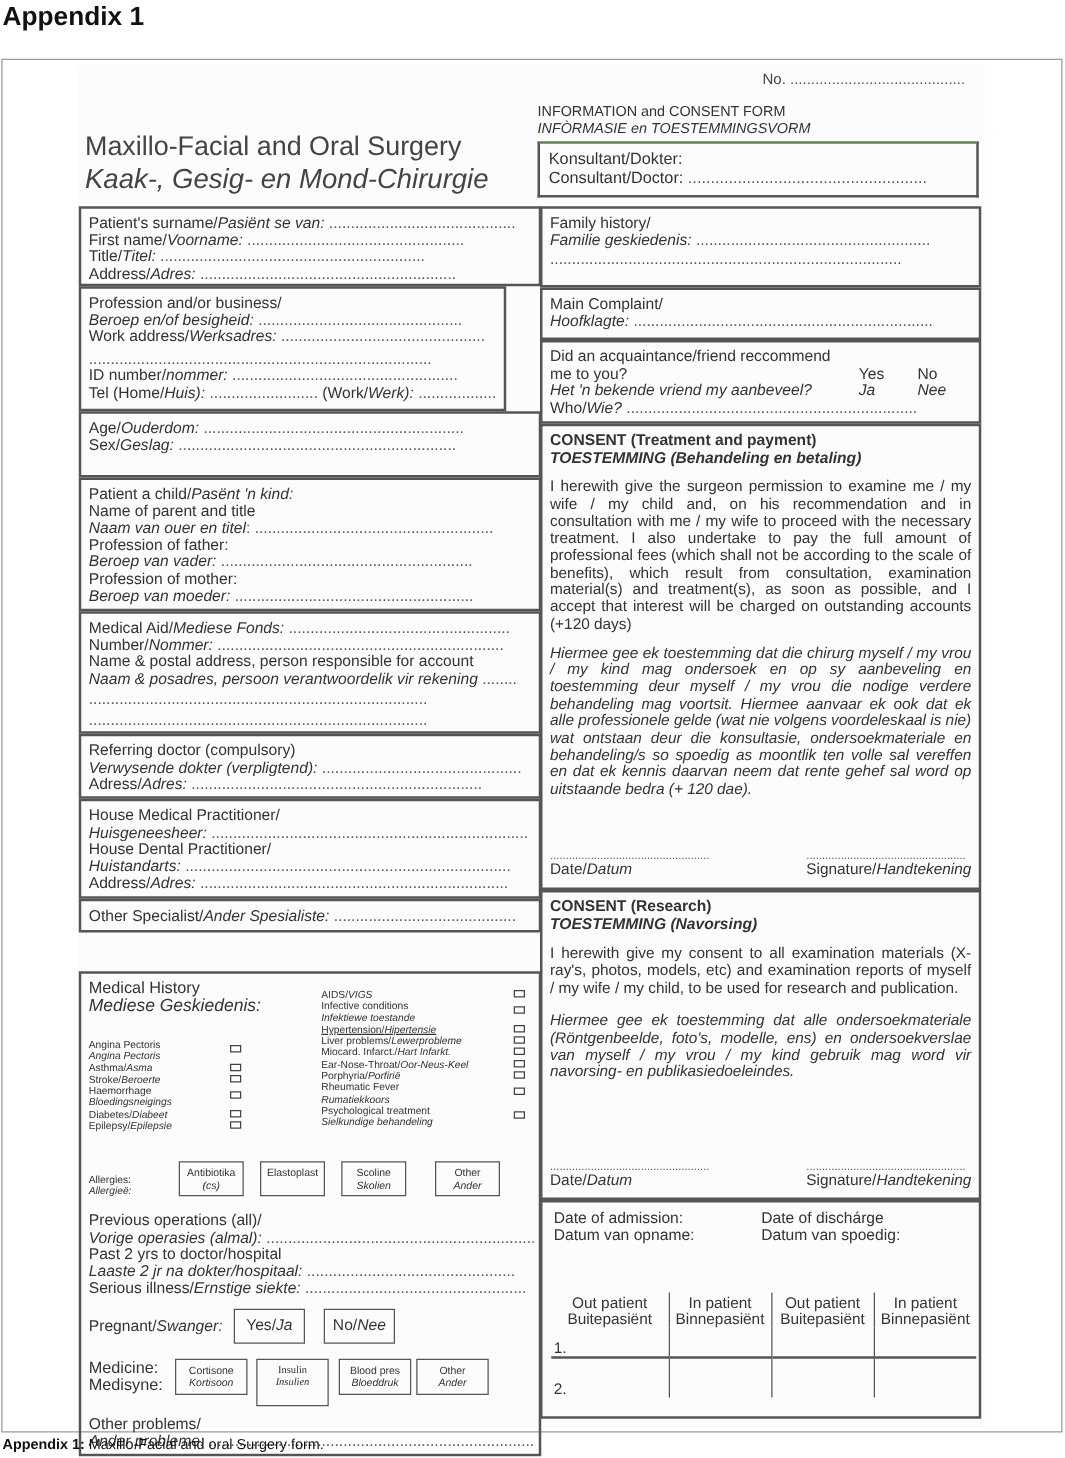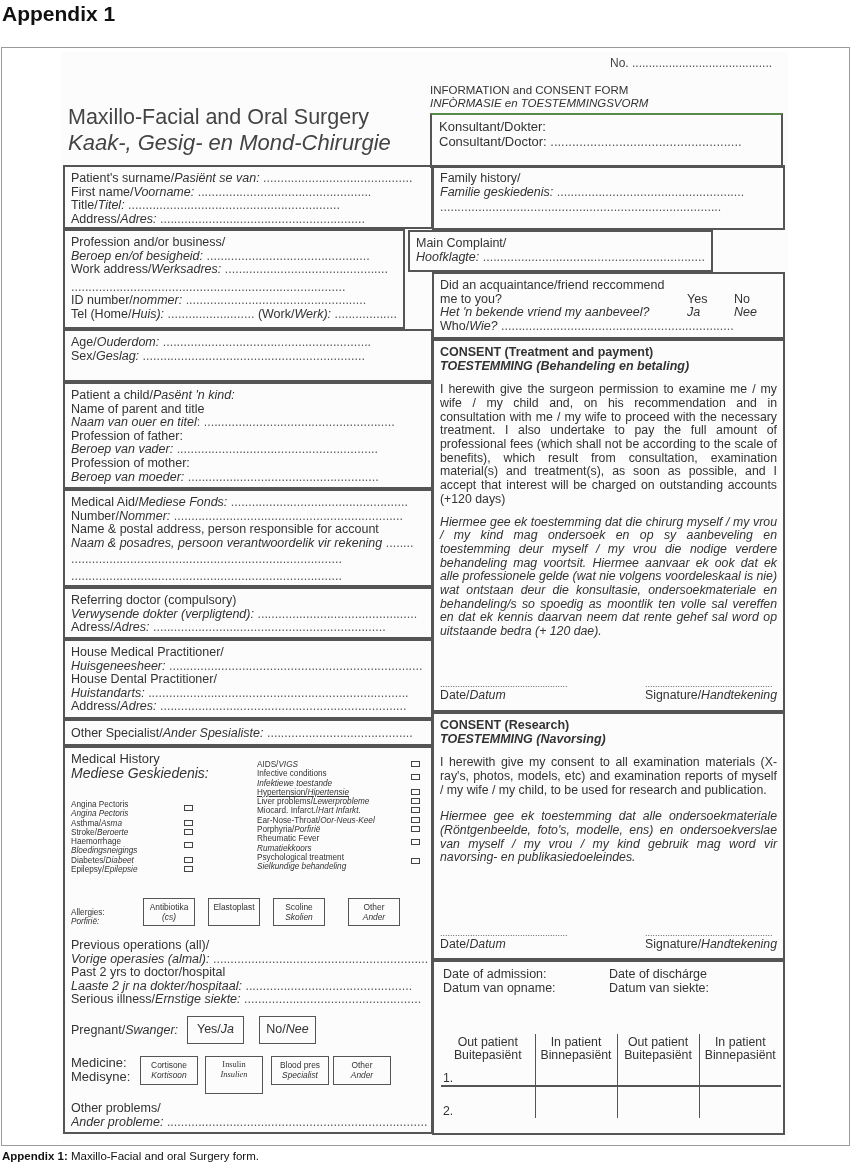--- a/index.html
+++ b/index.html
@@ -8,21 +8,21 @@
   .frame { position: absolute; left: 1px; top: 47px; width: 849px; height: 1099px; border: 1px solid #9a9a9a; }
   .caption { position: absolute; left: 2px; top: 1150px; font-size: 11.5px; color: #111; }
   .caption b { font-weight: bold; }
   .page { position: absolute; left: 62px; top: 52px; width: 726px; height: 1090px; background: #fcfcfd; }
   .no-line { position: absolute; left: 610px; top: 56px; font-size: 12px; color: #444; }
   .dots { letter-spacing: 0; color: #555; }
   .info-head { position: absolute; left: 430px; top: 84px; font-size: 11.5px; line-height: 13px; color: #333; }
   .info-head i { font-style: italic; }
   .main-title { position: absolute; left: 68px; top: 104px; font-size: 21.5px; color: #444; line-height: 26px; }
   .main-title .sub { font-style: italic; font-size: 22px; }
-  .consultant-box { position: absolute; left: 430px; top: 113px; width: 353px; height: 55px; border: 2px solid #555; border-top-color:#5a8a4a; padding: 4px 7px; font-size: 13px; line-height: 15px; color: #333; }
+  .consultant-box { position: absolute; left: 430px; top: 113px; width: 353px; height: 45px; border: 2px solid #555; border-top-color:#5a8a4a; padding: 4px 7px; font-size: 13px; line-height: 15px; color: #333; }
   .sec { position: absolute; border: 2px solid #555; padding: 5px 6px; font-size: 12.5px; line-height: 13.6px; color: #333; overflow: hidden; }
   .sec .row { white-space: nowrap; overflow: hidden; }
   .sec i { font-style: italic; text-align: right; }
   .fill { color: #555; }
   .consent-h { font-weight: bold; font-size: 12.5px; }
   .para { font-size: 12.3px; line-height: 13.7px; text-align: justify; }
   .para.it { font-style: italic; }
   .sigrow { position: absolute; left: 6px; right: 6px; display: flex; justify-content: space-between; font-size: 12.3px; }
   .sigcol { display: flex; flex-direction: column; }
   .sigcol .dl { font-size: 9px; letter-spacing: 0; color: #555; height: 11px; }
@@ -108,21 +108,21 @@
   <div class="row"><i>Huisgeneesheer:</i><span class="fill"> .........................................................................</span></div>
   <div class="row">House Dental Practitioner/</div>
   <div class="row"><i>Huistandarts:</i><span class="fill"> ...........................................................................</span></div>
   <div class="row"><span>Address/</span><i>Adres:</i><span class="fill"> .......................................................................</span></div>
 </div>
 
 <div class="sec" style="left:63px;top:719px;width:370px;height:27px;">
   <div class="row" style="margin-top:1px"><span>Other Specialist/</span><i>Ander Spesialiste:</i><span class="fill"> ..........................................</span></div>
 </div>
 
-<div class="sec" style="left:63px;top:746px;width:370px;height:388px;padding:0;">
+<div class="sec" style="left:63px;top:777px;width:370px;height:388px;padding:0;">
   <div style="position:absolute;left:6px;top:4px;font-size:13px;line-height:14px;">
     <div>Medical History</div>
     <div style="font-style:italic;font-size:14px">Mediese Geskiedenis:</div>
   </div>
 
   <div id="mh-left" style="position:absolute;left:6px;top:52px;width:130px;" class="small">
       <div style="position: relative; white-space: nowrap;">
         <div>Angina Pectoris</div>
         <div style="font-style:italic">Angina Pectoris</div>
         <span class="cb" style="position: absolute; left: 113px; top: 5px;"></span>
@@ -156,21 +156,21 @@
       </div>
       <div style="position: relative; white-space: nowrap;">
         <div>Psychological treatment</div>
         <div style="font-style:italic">Sielkundige behandeling</div>
         <span class="cb" style="position: absolute; left: 154px; top: 5px;"></span>
       </div>
     </div>
 
   <div class="small" style="position:absolute;left:6px;top:160px;">
     <div>Allergies:</div>
-    <div style="font-style:italic">Porfirië:</div>
+    <div style="font-style:italic">Allergieë:</div>
   </div>
   <div id="allergy-boxes"></div>
 
   <div style="position:absolute;left:6px;top:191px;width:356px;font-size:12.5px;line-height:13.6px;">
     <div class="row" style="white-space:nowrap">Previous operations (all)/</div>
     <div style="white-space:nowrap;overflow:hidden"><i>Vorige operasies (almal):</i><span class="fill"> ...............................................................</span></div>
     <div style="white-space:nowrap">Past 2 yrs to doctor/hospital</div>
     <div style="white-space:nowrap;overflow:hidden"><i>Laaste 2 jr na dokter/hospitaal:</i><span class="fill"> ................................................</span></div>
     <div style="white-space:nowrap;overflow:hidden"><span>Serious illness/</span><i>Ernstige siekte:</i><span class="fill"> ...................................................</span></div>
   </div>
@@ -208,35 +208,35 @@
     <div class="opt-box" style="left: 75px; top: 308px; width: 58px; height: 29px;">
       <div>Cortisone</div>
       <div style="font-style:italic">Kortisoon</div>
     </div>
     <div class="opt-box" style="left: 140px; top: 308px; width: 58px; height: 38px; font-family: Liberation Serif, serif;">
       <div>Insulin</div>
       <div style="font-style:italic">Insulien</div>
     </div>
     <div class="opt-box" style="left: 206px; top: 308px; width: 58px; height: 29px;">
       <div>Blood pres</div>
-      <div style="font-style:italic">Specialist</div>
+      <div style="font-style:italic">Bloeddruk</div>
     </div>
     <div class="opt-box" style="left: 268px; top: 308px; width: 58px; height: 29px;">
       <div>Other</div>
       <div style="font-style:italic">Ander</div>
     </div>
   </div>
 
 <div class="sec" style="left:432px;top:165px;width:353px;height:65px;">
   <div class="row">Family history/</div>
   <div class="row"><i>Familie geskiedenis:</i><span class="fill"> ......................................................</span></div>
   <div class="row fill" style="margin-top:2px">.................................................................................</div>
 </div>
 
-<div class="sec" style="left:408px;top:230px;width:305px;height:42px;">
+<div class="sec" style="left:432px;top:230px;width:353px;height:42px;">
   <div class="row">Main Complaint/</div>
   <div class="row"><i>Hoofklagte:</i><span class="fill"> .....................................................................</span></div>
 </div>
 
 <div class="sec" style="left:432px;top:272px;width:353px;height:67px;">
   <div class="row">Did an acquaintance/friend reccommend</div>
   <div class="row" style="position:relative"><span>me to you?</span><span style="position:absolute;left:247px">Yes</span><span style="position:absolute;left:294px">No</span></div>
   <div class="row" style="position:relative"><i>Het 'n bekende vriend my aanbeveel?</i><i style="position:absolute;left:247px">Ja</i><i style="position:absolute;left:294px">Nee</i></div>
   <div class="row"><span>Who/</span><i>Wie?</i><span class="fill"> ...................................................................</span></div>
 </div>
@@ -275,21 +275,21 @@
   </div>
 </div>
 
 <div class="sec" style="left:432px;top:960px;width:353px;height:175px;">
   <div style="position:absolute;left:9px;top:6px;line-height:13.6px;">
     <div>Date of admission:</div>
     <div>Datum van opname:</div>
   </div>
   <div style="position:absolute;left:175px;top:6px;line-height:13.6px;">
     <div>Date of dischárge</div>
-    <div>Datum van siekte:</div>
+    <div>Datum van spoedig:</div>
   </div>
   <table class="pt" id="pt-table" style="left:7px;top:72px;width:340px;">
     <tbody>
         <tr class="hdr" id="pt-hdr">
           <td style="width: 94px;">
             <div>Out patient</div>
             <div>Buitepasiënt</div>
           </td>
           <td style="width: 82px;">
             <div>In patient</div>

